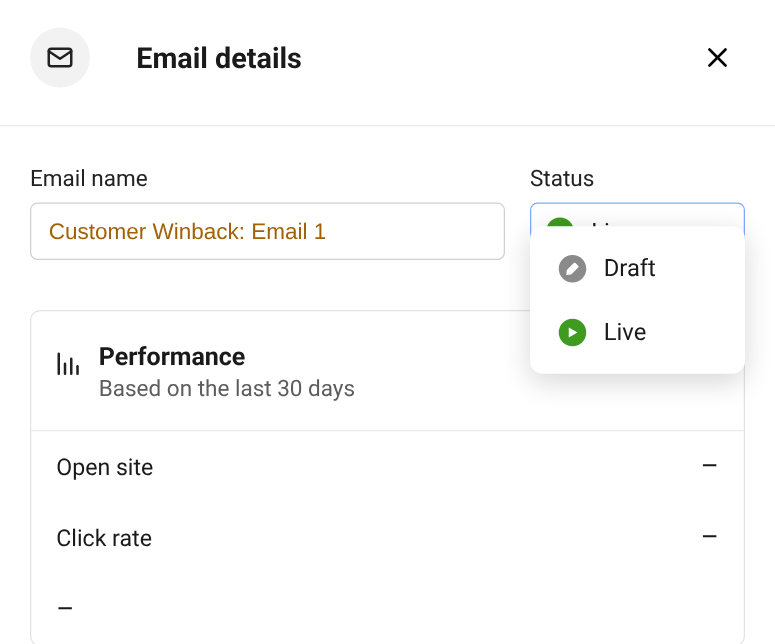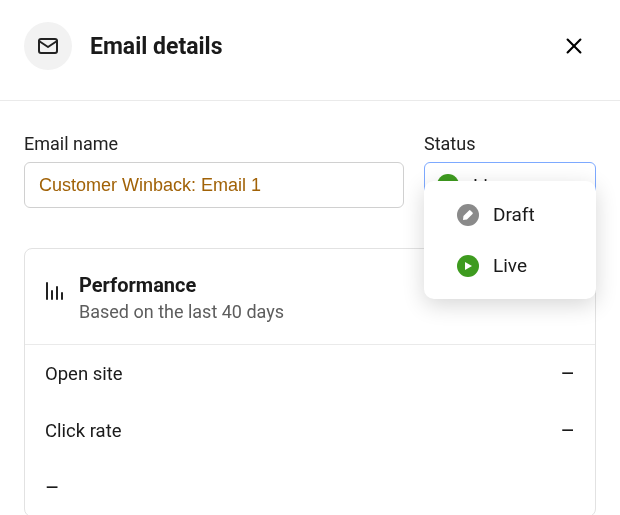--- a/index.html
+++ b/index.html
@@ -9,20 +9,21 @@
       width: 620px;
       height: 515px;
       overflow: hidden;
       color: #1a1a1a;
     }
     .header {
       display: flex;
       align-items: center;
       padding: 22px 24px 30px 24px;
       border-bottom: 1px solid #eaeaea;
+      gap: 19px;
     }
     .header-icon {
       width: 48px;
       height: 48px;
       border-radius: 50%;
       background: #f2f2f2;
       display: flex;
       align-items: center;
       justify-content: center;
       margin-right: 18px;
@@ -108,21 +109,21 @@
     }
 
     .dropdown {
       position: absolute;
       top: 48px;
       left: 0;
       width: 172px;
       background: #fff;
       border-radius: 10px;
       box-shadow: 0 6px 22px rgba(0,0,0,0.16);
-      padding: 8px 14px;
+      padding: 8px 4px;
       z-index: 30;
     }
     .dropdown-item {
       display: flex;
       align-items: center;
       padding: 14px 16px;
       cursor: pointer;
       border-left: 3px solid transparent;
     }
     .dropdown-item .status-label {
@@ -246,21 +247,21 @@
       <div class="panel-icon">
         <svg width="24" height="24" viewBox="0 0 24 24" fill="none" stroke="#222" stroke-width="2" stroke-linecap="round">
           <line x1="4" y1="20" x2="4" y2="4"></line>
           <line x1="9" y1="20" x2="9" y2="12"></line>
           <line x1="14" y1="20" x2="14" y2="8"></line>
           <line x1="19" y1="20" x2="19" y2="14"></line>
         </svg>
       </div>
       <div class="panel-titles">
         <div class="panel-title">Performance</div>
-        <div class="panel-sub">Based on the last 40 days</div>
+        <div class="panel-sub">Based on the last 30 days</div>
       </div>
     </div>
 
     <div class="metric-row">
       <div class="metric-label">
         <span>Open site</span>
       </div>
       <div class="metric-value">–</div>
     </div>
 

